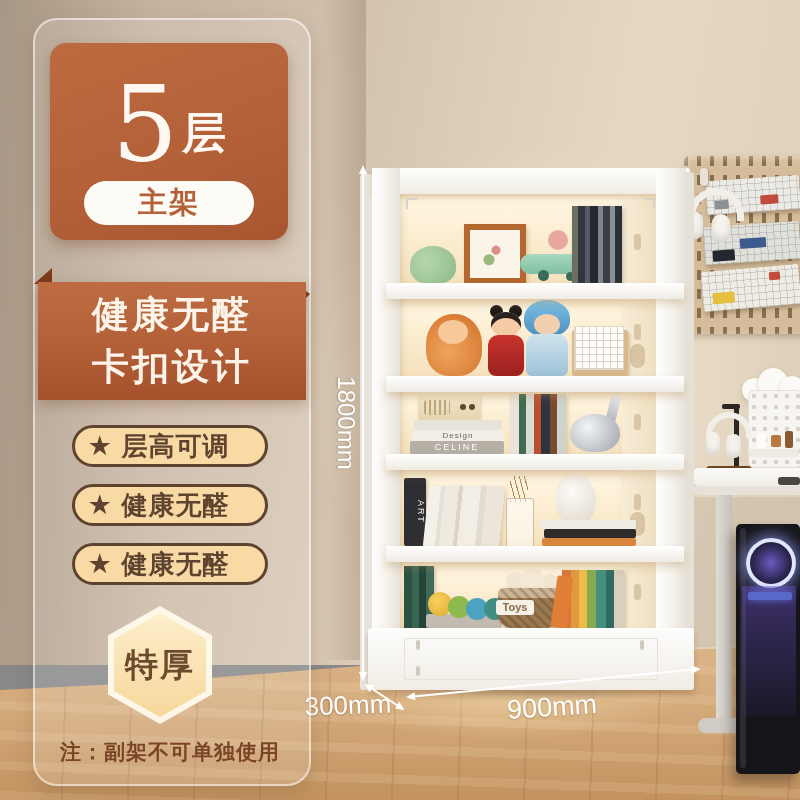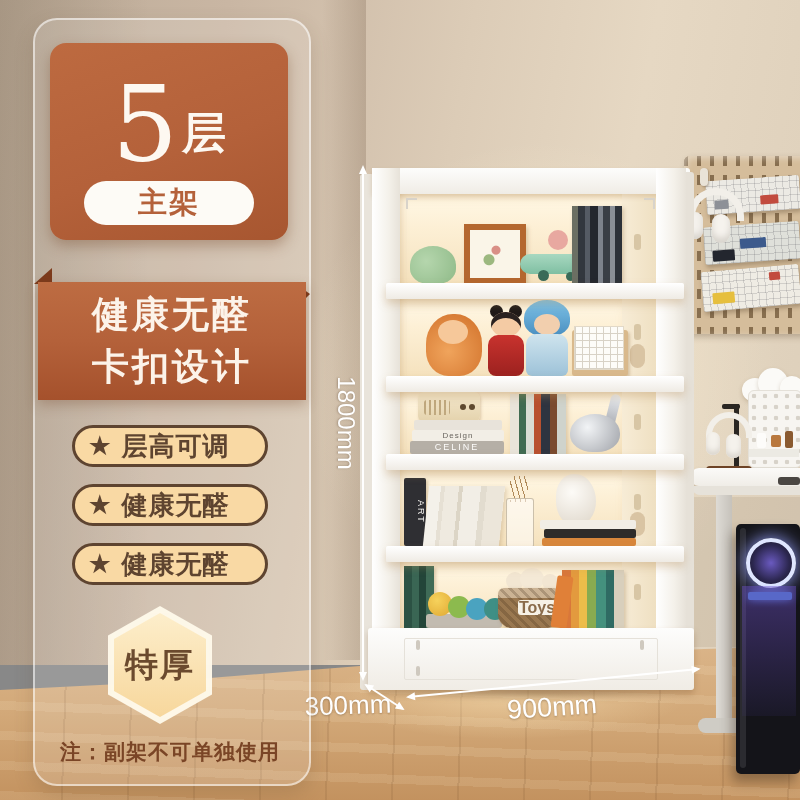--- a/index.html
+++ b/index.html
@@ -221,21 +221,21 @@
     <div class="abs" style="left:44px;top:398px;width:30px;height:62px;background:linear-gradient(90deg,#2c5244 0 8px,#3a6654 8px 15px,#234539 15px 22px,#3f6b57 22px 30px);box-shadow:2px 2px 3px rgba(140,105,60,.3);"></div>
     <div class="abs" style="left:66px;top:446px;width:76px;height:14px;background:#c2bbb0;border-radius:3px;"></div>
     <div class="abs" style="left:68px;top:424px;width:24px;height:24px;background:radial-gradient(circle at 38% 35%,#f6d25c,#e0a832);border-radius:50%;"></div>
     <div class="abs" style="left:88px;top:428px;width:22px;height:22px;background:#8cba4e;border-radius:50%;"></div>
     <div class="abs" style="left:106px;top:430px;width:22px;height:22px;background:#4aa3c0;border-radius:50%;"></div>
     <div class="abs" style="left:124px;top:430px;width:22px;height:22px;background:#3f8f85;border-radius:50%;"></div>
     <div class="abs" style="left:146px;top:404px;width:18px;height:18px;background:#f2e6d2;border-radius:50%;"></div>
     <div class="abs" style="left:160px;top:400px;width:24px;height:22px;background:#f4e9d6;border-radius:50%;"></div>
     <div class="abs" style="left:182px;top:406px;width:16px;height:16px;background:#f2e6d2;border-radius:50%;"></div>
     <div class="abs" style="left:138px;top:420px;width:62px;height:40px;background:repeating-linear-gradient(45deg,rgba(60,40,20,.22) 0 3px,rgba(0,0,0,0) 3px 7px),linear-gradient(180deg,#cbb394 0 10px,#9a7850 10px 100%);border-radius:6px 6px 14px 14px;box-shadow:2px 2px 4px rgba(130,95,55,.35);"></div>
-    <div class="abs" style="left:158px;top:432px;width:38px;height:15px;background:#f6f1e6;border-radius:3px;color:#8a6b4a;font-size:16px;font-weight:700;line-height:15px;text-align:center;"><span>Toys</span></div>
+    <div class="abs" style="left:136px;top:432px;width:38px;height:15px;background:#f6f1e6;border-radius:3px;color:#8a6b4a;font-size:11px;font-weight:700;line-height:15px;text-align:center;"><span>Toys</span></div>
     <div class="abs" style="left:202px;top:402px;width:62px;height:58px;background:linear-gradient(90deg,#d9773a 0 9px,#e39a3e 9px 17px,#edbd4a 17px 25px,#88ab50 25px 34px,#44917e 34px 44px,#2f6b63 44px 52px,#d8cfbc 52px 62px);box-shadow:2px 2px 4px rgba(140,105,60,.3);"></div>
     <div class="abs" style="left:194px;top:408px;width:16px;height:52px;background:#e08038;border-radius:2px;transform:rotate(8deg);"></div>
 
     <div class="abs wht" style="left:12px;top:0;width:318px;height:26px;border-radius:3px;box-shadow:0 3px 5px rgba(180,140,90,.3);"></div>
     <div class="abs post" style="left:12px;top:0;width:28px;height:522px;"></div>
     <div class="abs post" style="left:296px;top:0;width:30px;height:522px;"></div>
     <div class="abs" style="left:326px;top:4px;width:8px;height:514px;background:#e6e1d8;border-radius:0 3px 3px 0;"></div>
     <div class="abs board" style="top:115px;"></div>
     <div class="abs board" style="top:208px;"></div>
     <div class="abs board" style="top:286px;"></div>

